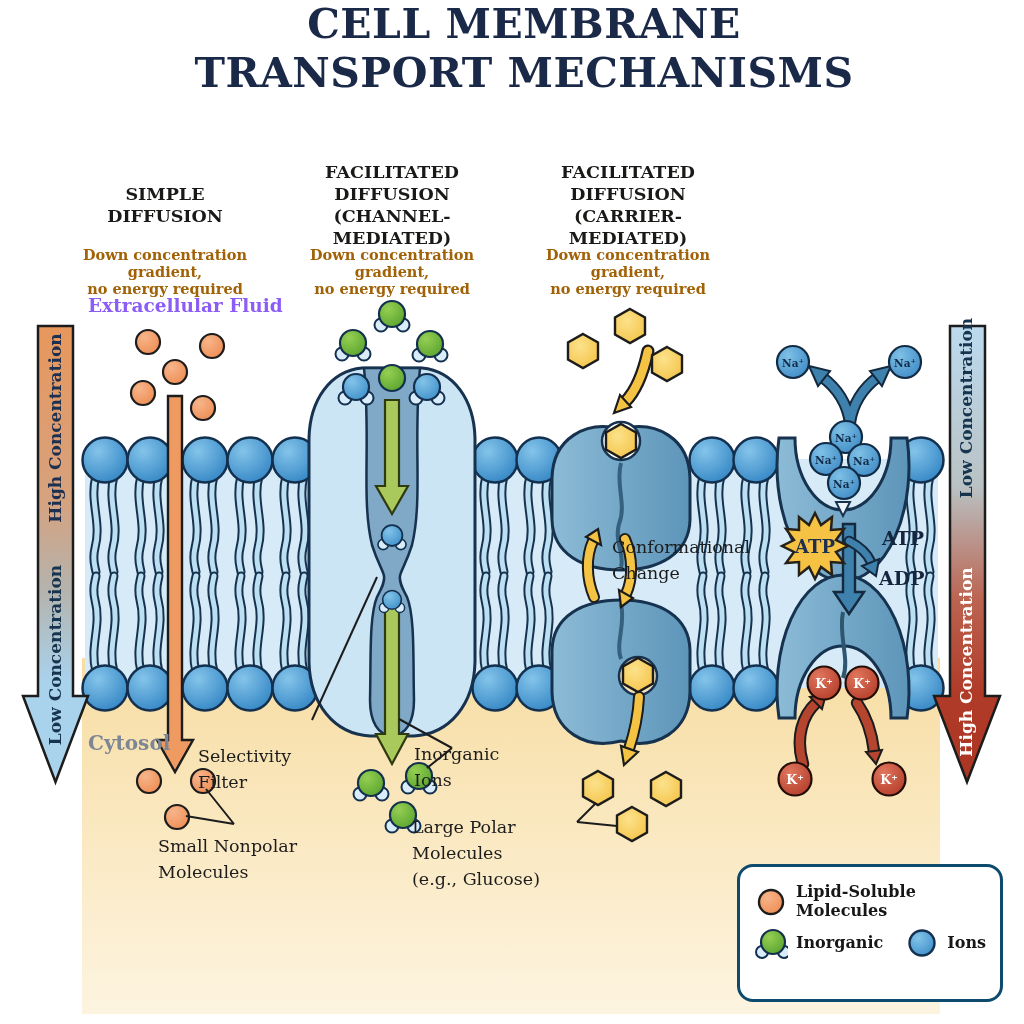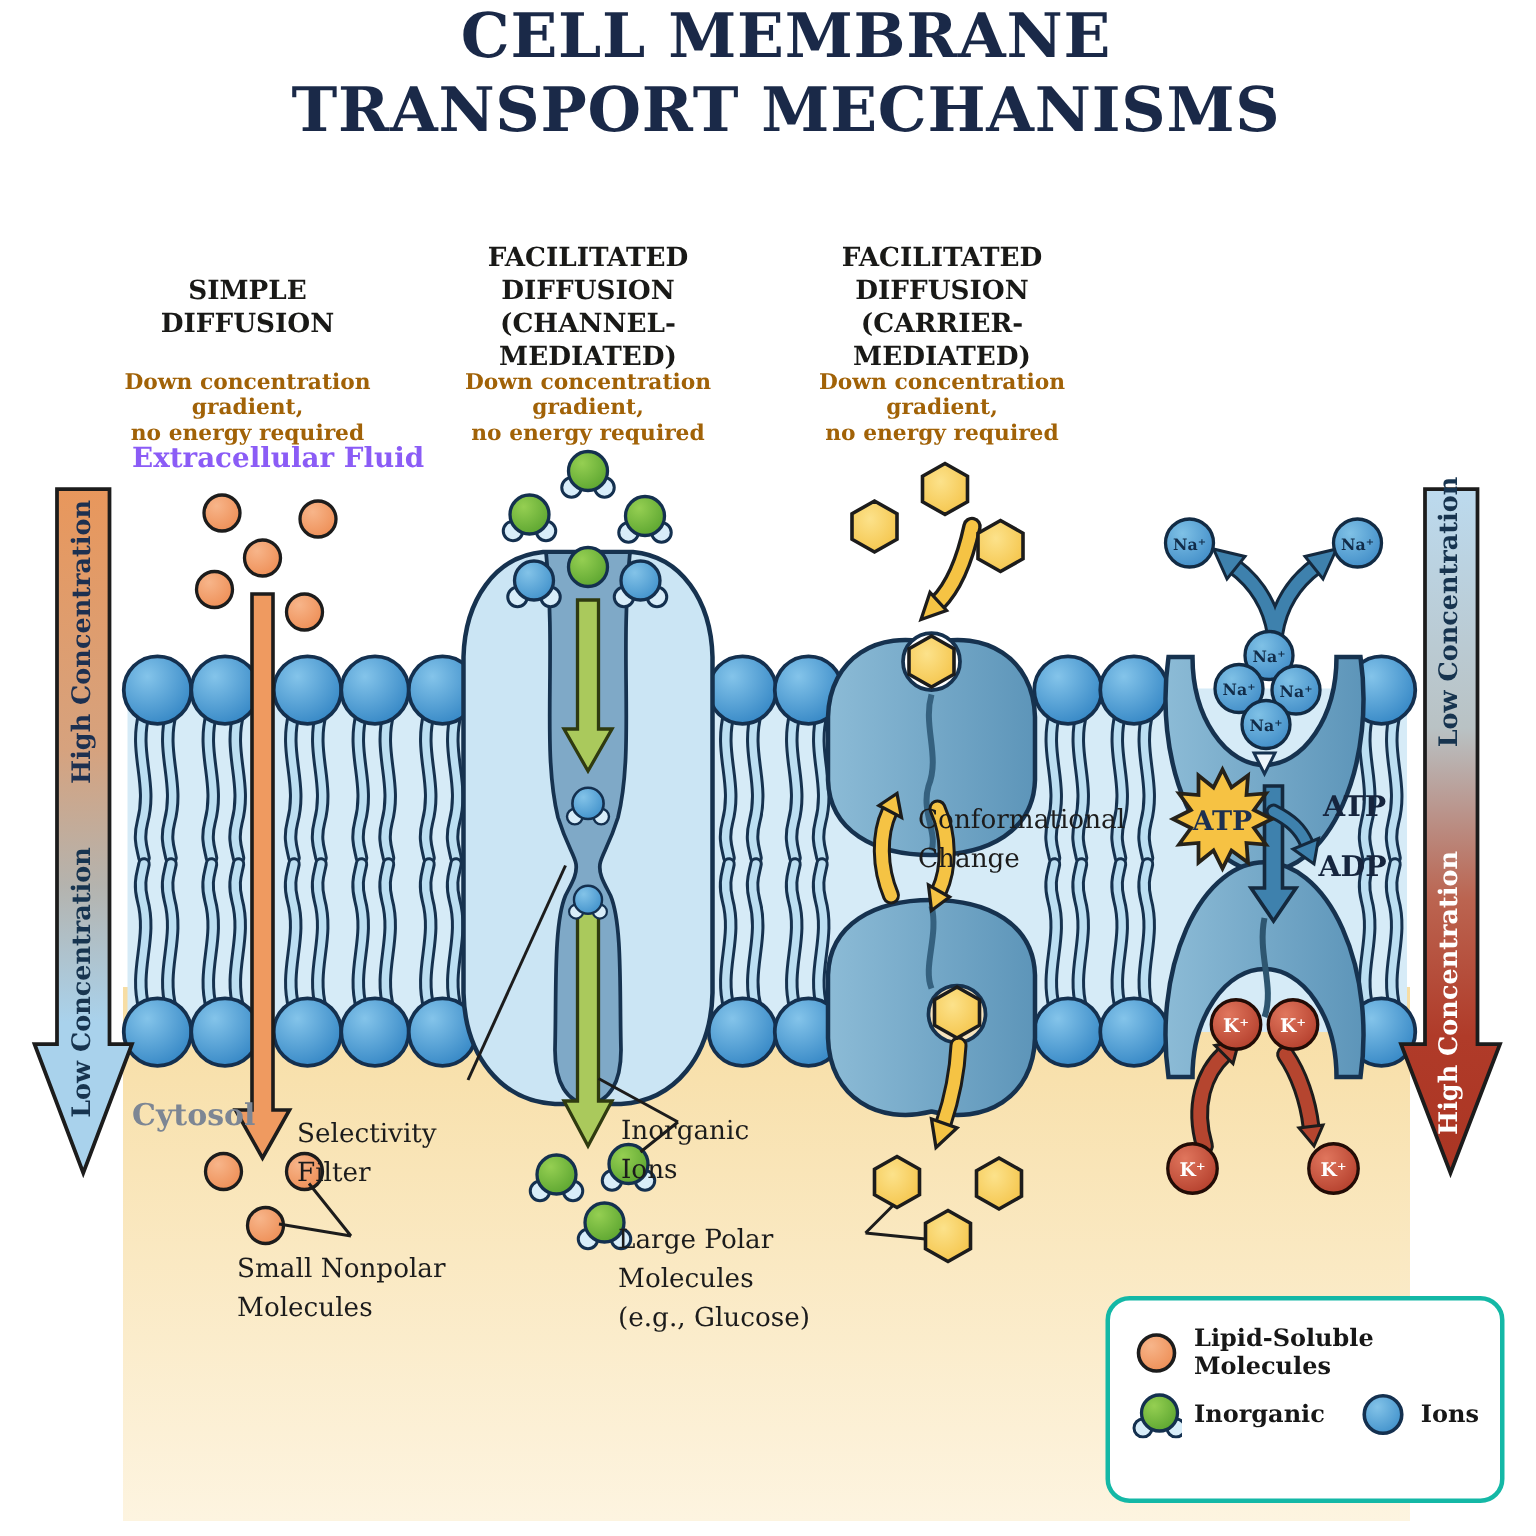--- a/index.html
+++ b/index.html
@@ -30,21 +30,21 @@
   }
   .vlab {
     position:absolute; z-index:2; width:220px; height:22px; text-align:center;
     font-size:17px; font-weight:bold; transform:rotate(-90deg);
     white-space:nowrap;
   }
   .region { position:absolute; z-index:2; font-weight:bold; }
   .atp-side { position:absolute; z-index:2; font-weight:bold; font-size:19px; color:#16253e; }
   .legend {
     position:absolute; z-index:3; left:737px; top:864px; width:266px; height:138px;
-    background:#ffffff; border:3px solid #14b8a6; border-radius:16px;
+    background:#ffffff; border:3px solid #0c4a6e; border-radius:16px;
     box-sizing:border-box; padding:9px 12px 6px 14px;
   }
   .lrow { display:flex; align-items:center; margin-top:7px; }
   .lrow .glyph { width:34px; display:flex; justify-content:center; flex:none; }
   .ltext { font-weight:bold; font-size:16px; line-height:18.5px; color:#171717;
            margin-left:8px; white-space:pre-line; }
   
   .to { stroke:#16324f; stroke-width:9; fill:none; stroke-linecap:round; }
   .ti { stroke:#bcdff2; stroke-width:5; fill:none; stroke-linecap:round; }
   .head { fill:url(#headG); stroke:#14304f; stroke-width:2.5; }

